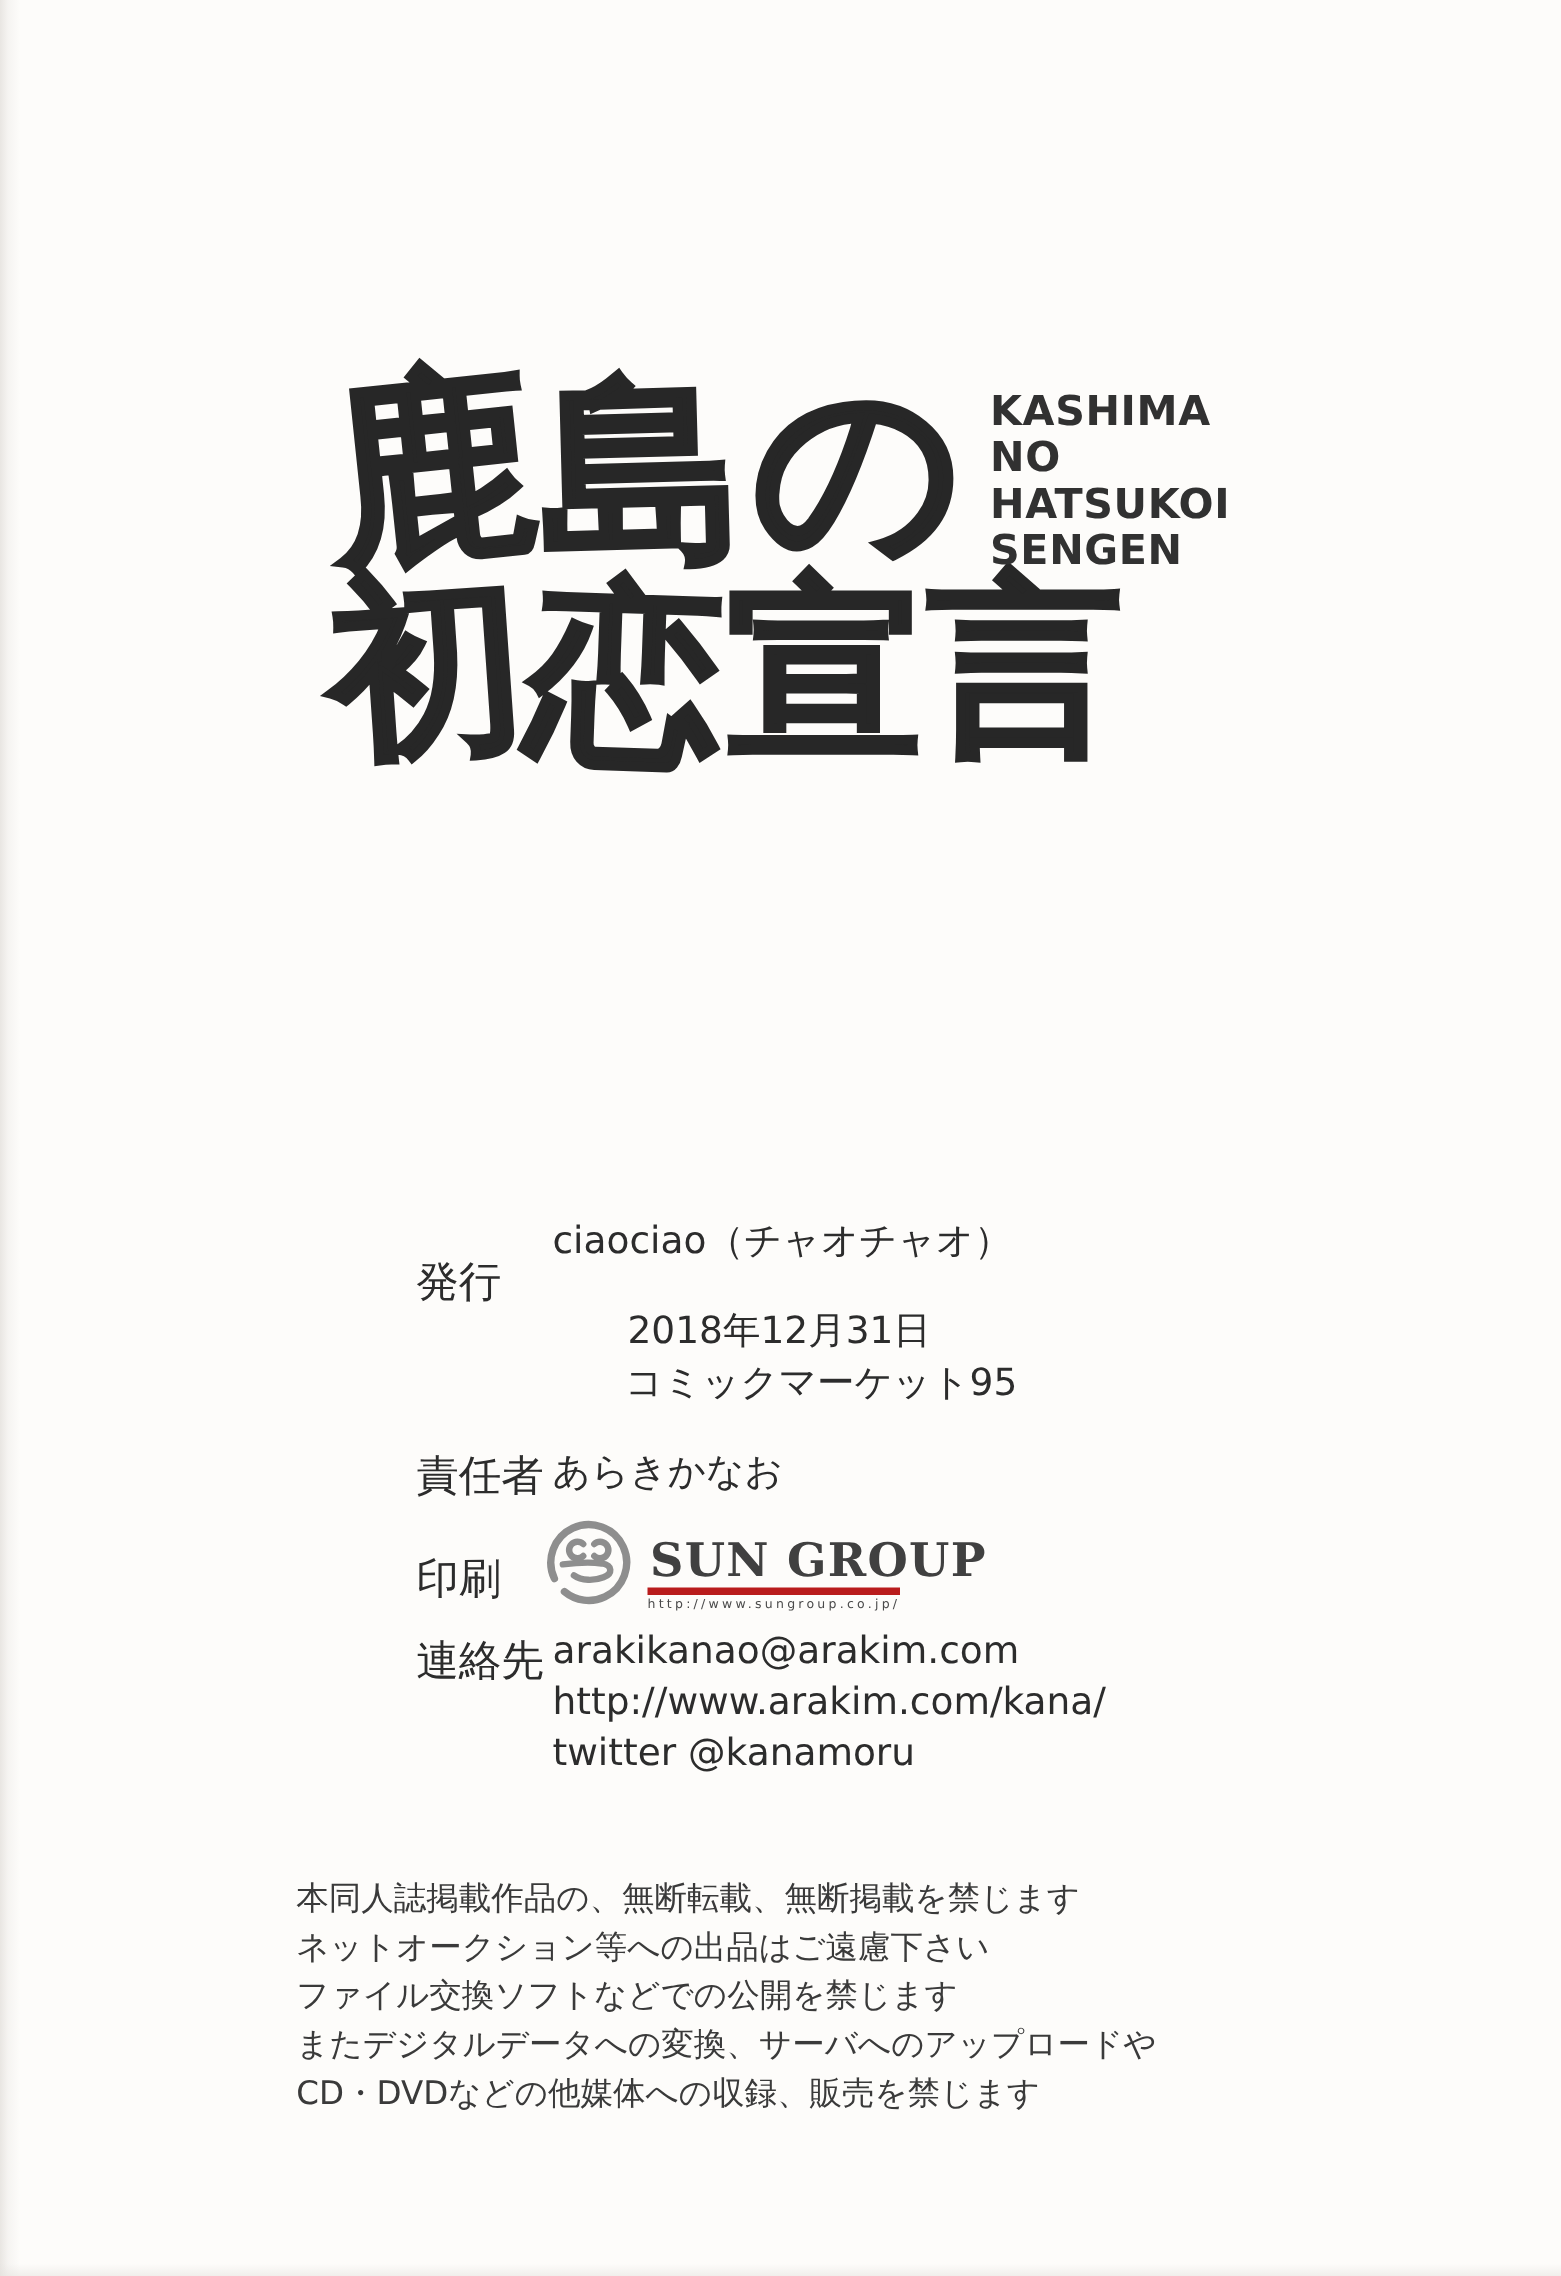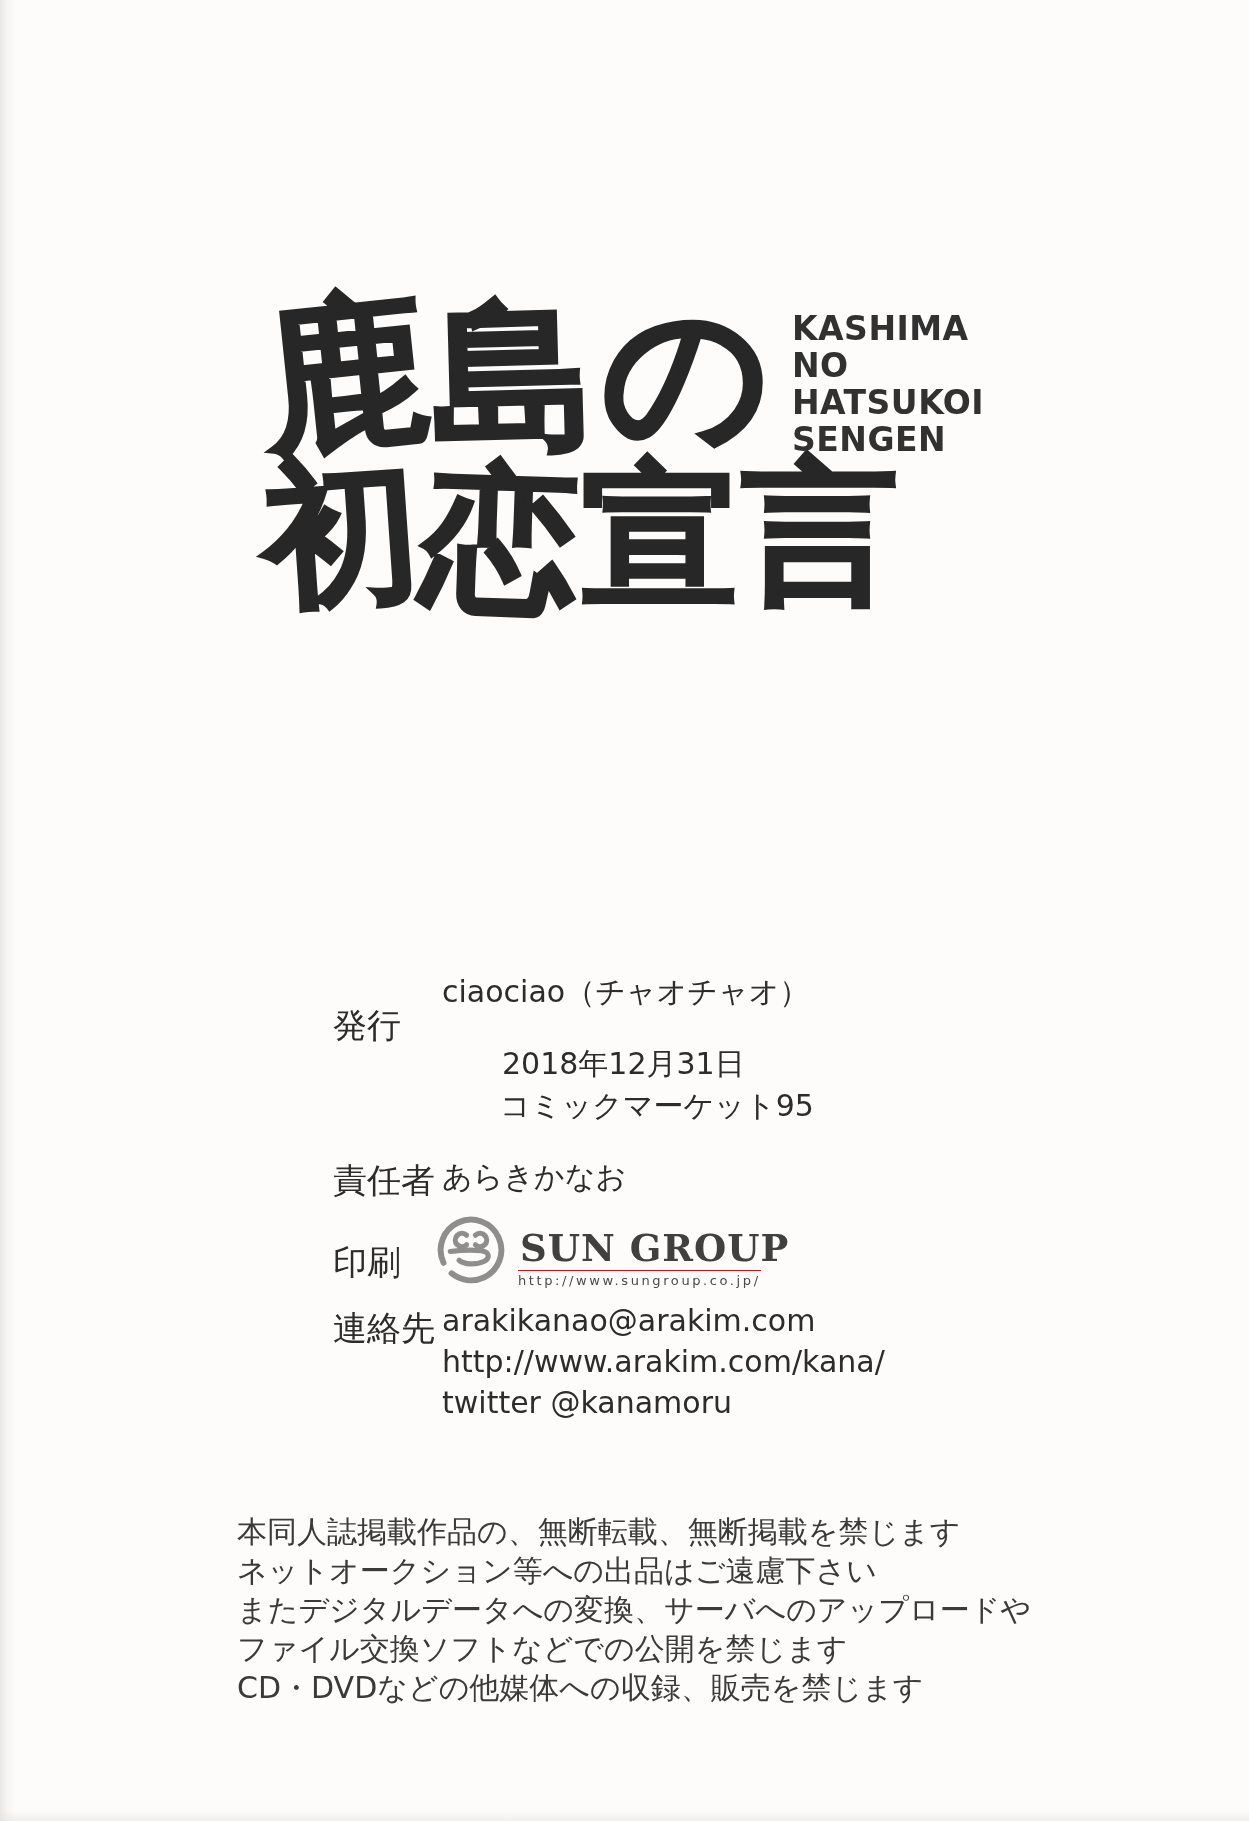--- a/index.html
+++ b/index.html
@@ -65,28 +65,28 @@
 
   
   .sun-logo{position:absolute;left:434px;top:1213px;}
   .sun-group-name{
     position:absolute;left:520px;top:1226px;
     font-family:"DejaVu Serif", serif;font-weight:bold;
     font-size:37px;color:#404040;letter-spacing:1px;white-space:nowrap;
   }
   .sun-group-url{
     position:absolute;left:518px;top:1270px;
-    font-size:13px;color:#4a4a4a;letter-spacing:2.6px;white-space:nowrap;
-    border-top:1px solid #b91c1c;padding-top:2px;
+    font-size:10px;color:#4a4a4a;letter-spacing:2.6px;white-space:nowrap;
+    border-top:6px solid #b91c1c;padding-top:2px;
   }
 
   
   .disclaimer{
     position:absolute;left:237px;top:1500px;
-    font-size:30px;line-height:39px;color:#3a3a3a;margin-top:12px;
+    font-size:26px;line-height:39px;color:#3a3a3a;
   }
   .disclaimer div{white-space:nowrap;}
 </style>
 </head>
 <body>
 
 <div class="scan-edge-left"></div>
 <div class="scan-edge-bottom"></div>
 
 <div class="title-line title-line-1"><span class="tch">鹿</span><span class="tch">島</span><span class="tch">の</span></div>
@@ -118,16 +118,16 @@
 <div class="sun-group-url">http://www.sungroup.co.jp/</div>
 
 <div class="colophon-label lbl-contact">連絡先</div>
 <div class="colophon-value val-email">arakikanao@arakim.com</div>
 <div class="colophon-value val-weburl">http://www.arakim.com/kana/</div>
 <div class="colophon-value val-twitter">twitter @kanamoru</div>
 
 <div class="disclaimer">
   <div>本同人誌掲載作品の、無断転載、無断掲載を禁じます</div>
   <div>ネットオークション等への出品はご遠慮下さい</div>
+  <div>ファイル交換ソフトなどでの公開を禁じます</div>
   <div>またデジタルデータへの変換、サーバへのアップロードや</div>
-  <div>ファイル交換ソフトなどでの公開を禁じます</div>
   <div>CD・DVDなどの他媒体への収録、販売を禁じます</div>
 </div>
 
 </body></html>

